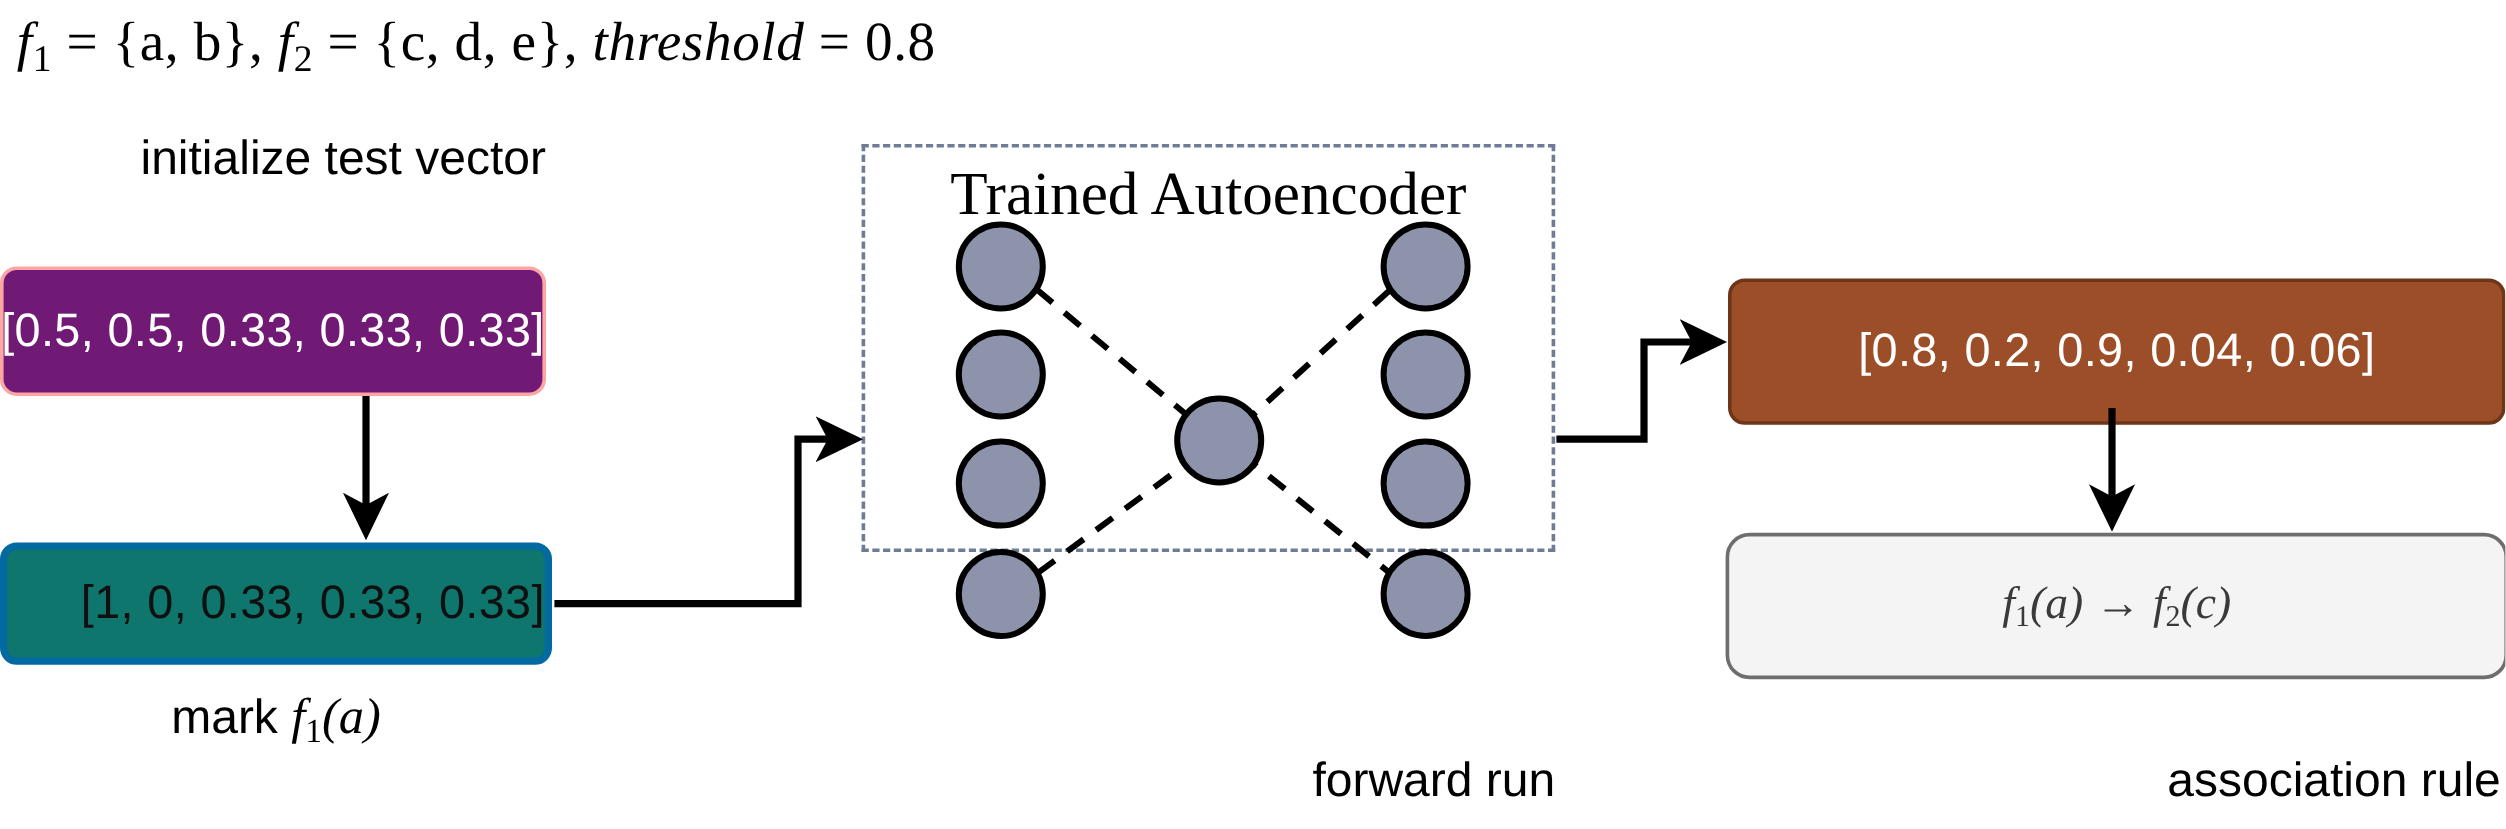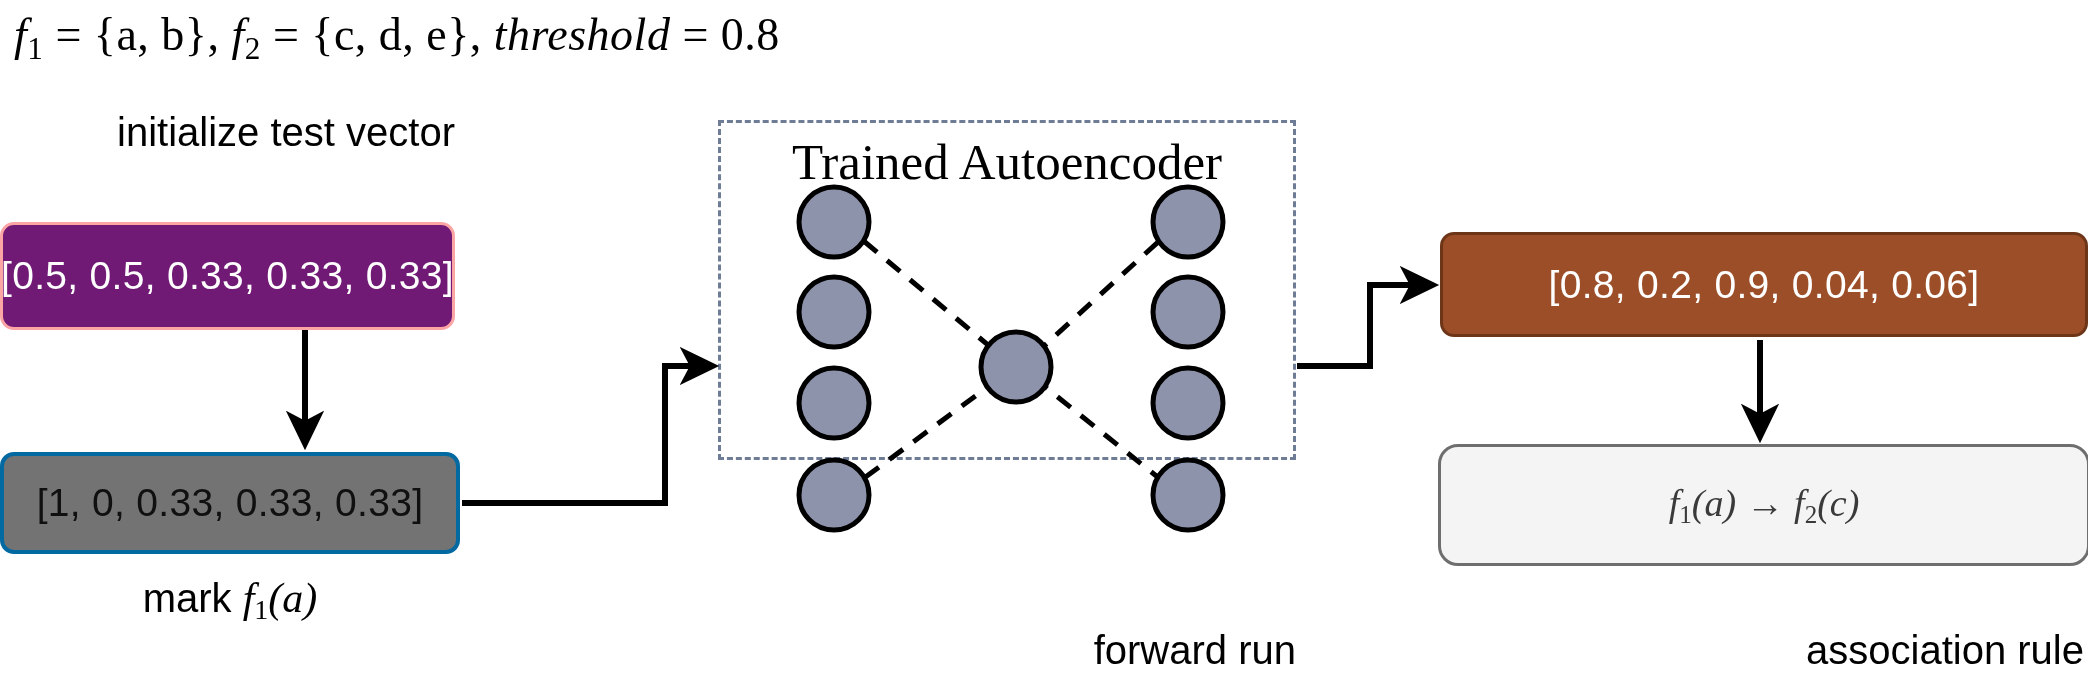--- a/index.html
+++ b/index.html
@@ -74,29 +74,30 @@
     height: 108px;
     background: #701a75;
     border: 3px solid #fca5a5;
     color: #ffffff;
   }
   #yellow-box {
     left: 0px;
     top: 452px;
     width: 460px;
     height: 102px;
-    background: #737373;
-    border: 4px solid #0369a1;
+    background: #0f766e;
+    border: 6px solid #0369a1;
     color: #101010;
+    justify-content: flex-end;
   }
   #brown-box {
     left: 1440px;
     top: 232px;
     width: 648px;
-    height: 105px;
+    height: 122px;
     background: #9C4E28;
     border: 3px solid #6E3618;
     color: #ffffff;
     justify-content: center;
   }
   #rule-box {
     left: 1438px;
     top: 444px;
     width: 646px;
     height: 116px;

